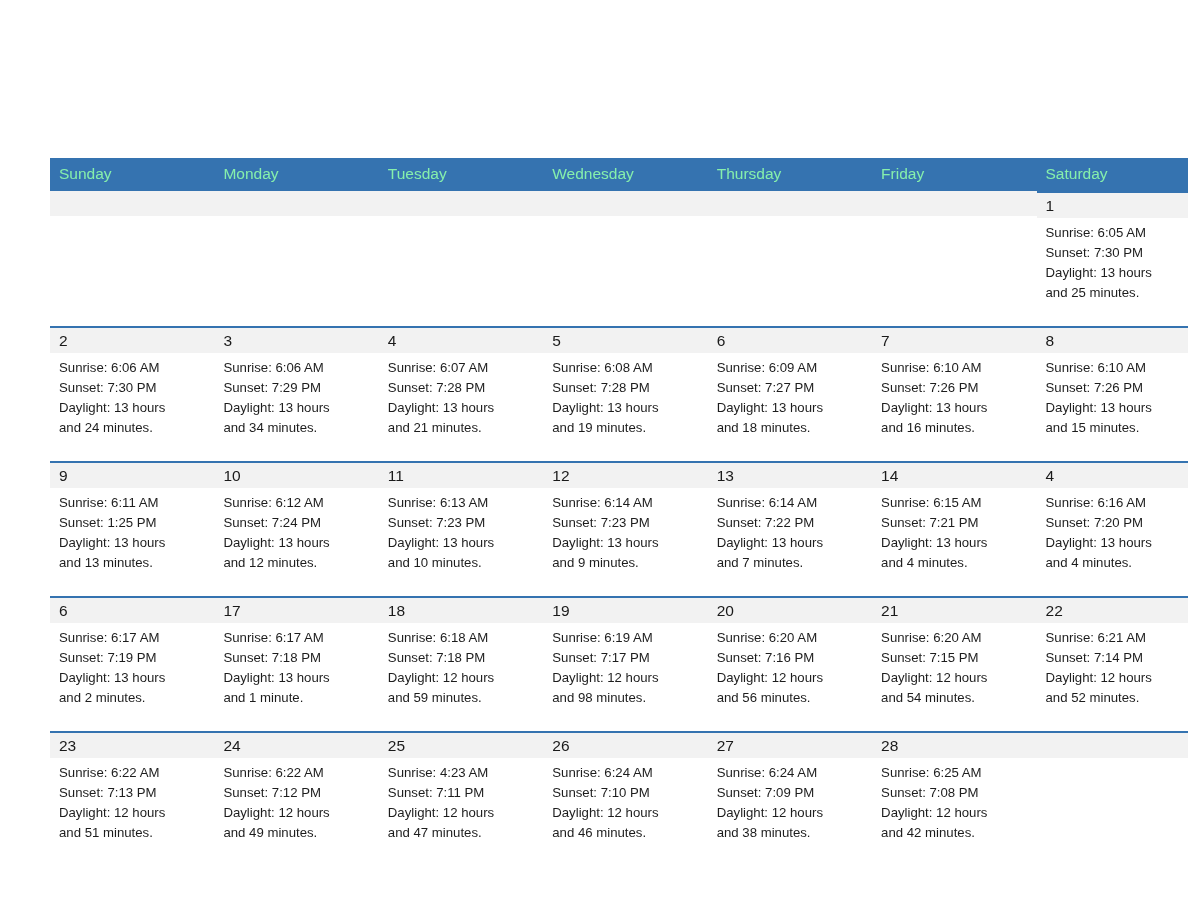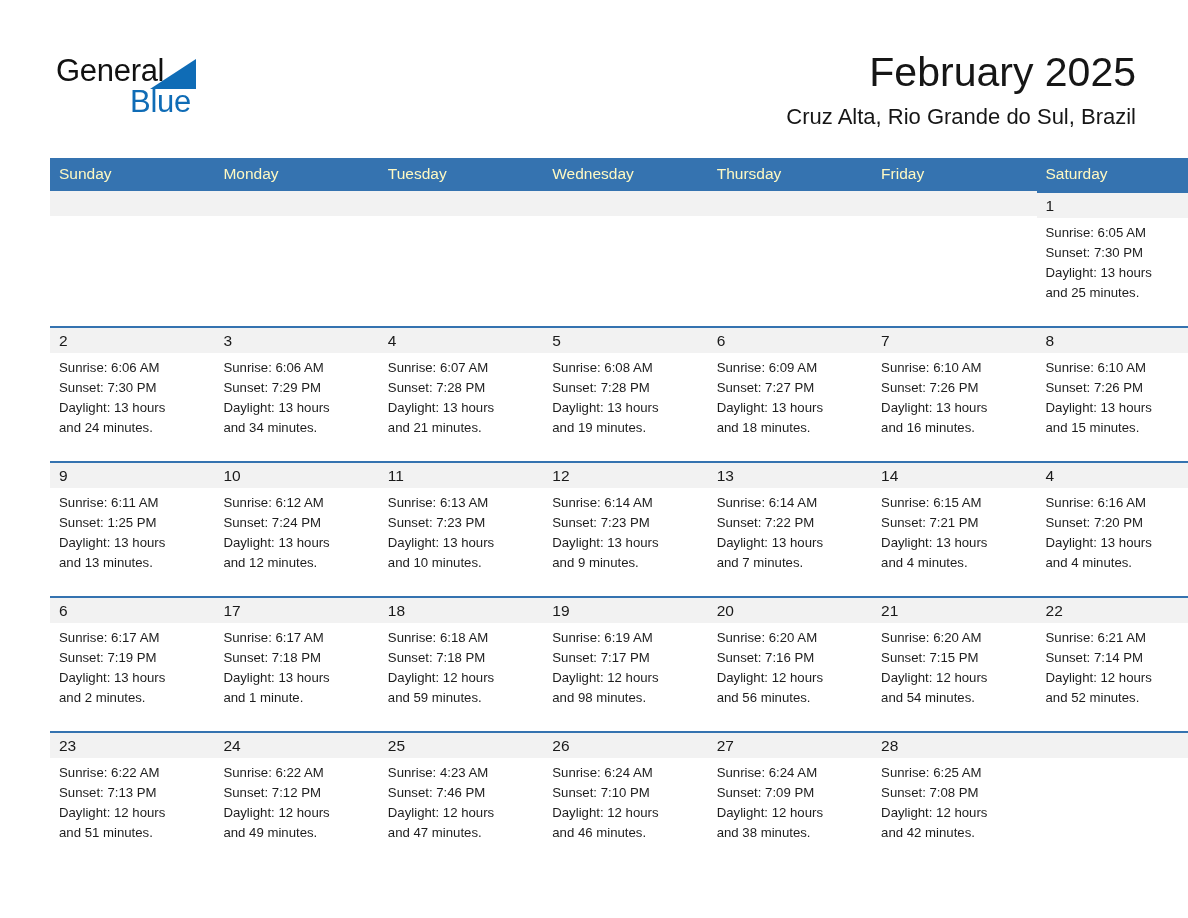--- a/index.html
+++ b/index.html
@@ -94,21 +94,21 @@
     position: absolute;
     left: 50px;
     top: 158px;
     width: 1088px;
     border-collapse: collapse;
     table-layout: fixed;
   }
 
   .calendar th {
     background: #3573b0;
-    color: #fef9c3;
+    color: #86efac;
     font-weight: normal;
     font-size: 15.5px;
     text-align: left;
     padding: 7px 0 8px 9px;
     line-height: 18px;
     border: none;
     width: 155.43px;
   }
 
   .calendar td {
@@ -152,34 +152,20 @@
   }
   .dayinfo div {
     white-space: nowrap;
   }
 </style>
 </head>
 <body>
 
 <div class="page">
 
-  <div class="header">
-
-    <div class="logo">
-      <span class="logo-general">General</span>
-      <span class="logo-tri"></span>
-      <span class="logo-blue">Blue</span>
-    </div>
-
-    <div class="title-block">
-      <div class="month-title">February 2025</div>
-      <div class="location-title">Cruz Alta, Rio Grande do Sul, Brazil</div>
-    </div>
-
-  </div>
 
   <table class="calendar">
     <thead>
       <tr>
         <th>Sunday</th>
         <th>Monday</th>
         <th>Tuesday</th>
         <th>Wednesday</th>
         <th>Thursday</th>
         <th>Friday</th>
@@ -494,21 +480,21 @@
                 <div>Daylight: 12 hours</div>
                 <div>and 49 minutes.</div>
               </div>
             </div>
           </td>
           <td>
             <div class="daycell">
               <div class="daynum-band"><span class="daynum">25</span></div>
               <div class="dayinfo">
                 <div>Sunrise: 4:23 AM</div>
-                <div>Sunset: 7:46 PM</div>
+                <div>Sunset: 7:11 PM</div>
                 <div>Daylight: 12 hours</div>
                 <div>and 47 minutes.</div>
               </div>
             </div>
           </td>
           <td>
             <div class="daycell">
               <div class="daynum-band"><span class="daynum">26</span></div>
               <div class="dayinfo">
                 <div>Sunrise: 6:24 AM</div>

